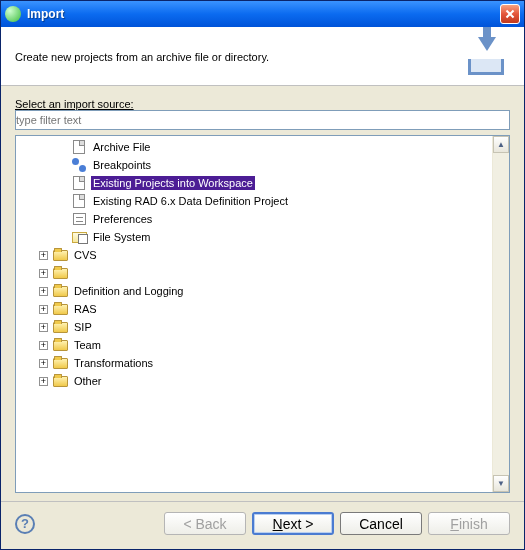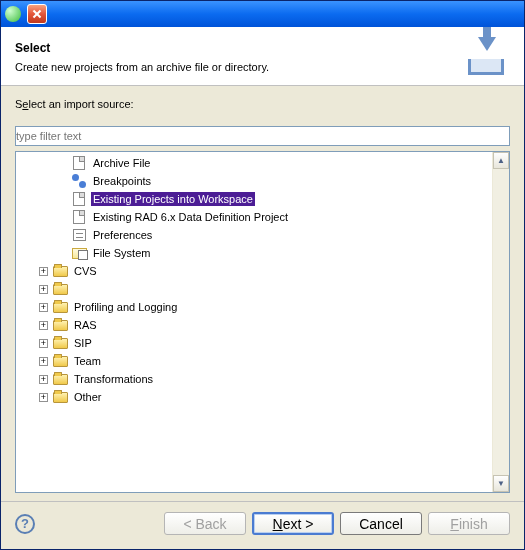--- a/index.html
+++ b/index.html
@@ -100,21 +100,22 @@
   }
 
   .content {
     flex: 1;
     padding: 12px 14px 4px 14px;
     display: flex;
     flex-direction: column;
     overflow: hidden;
   }
   .label {
-    margin-bottom: 16px;
+    margin-bottom: 0;
+    text-decoration: underline;
   }
   .label u { text-decoration: underline; }
   .filter-input {
     width: 100%;
     height: 20px;
     border: 1px solid #7f9db9;
     padding: 2px 0;
     font-family: inherit;
     font-size: 11px;
     margin-bottom: 5px;
@@ -249,26 +250,26 @@
     padding-left: 6px;
   }
 </style>
 </head>
 <body>
 
 <div class="window">
 
   <div class="titlebar">
     <span class="app-icon"></span>
+    <span class="title">Import</span>
     <div class="close-btn"></div>
   </div>
 
   <div class="header-area">
     <div class="header-text">
-      <div class="header-title">Select</div>
       <div class="header-desc">Create new projects from an archive file or directory.</div>
     </div>
     <div class="header-icon">
       <div class="arrow"></div>
       <div class="tray"></div>
     </div>
   </div>
 
   <div class="content">
     <div class="label">
@@ -345,21 +346,21 @@
             <span class="ticon">
               <span class="folder"></span>
             </span>
           </div>
           <div class="tree-row">
             <span class="indent"></span>
             <span class="twisty">+</span>
             <span class="ticon">
               <span class="folder"></span>
             </span>
-            <span class="row-label">Profiling and Logging</span>
+            <span class="row-label">Definition and Logging</span>
           </div>
           <div class="tree-row">
             <span class="indent"></span>
             <span class="twisty">+</span>
             <span class="ticon">
               <span class="folder"></span>
             </span>
             <span class="row-label">RAS</span>
           </div>
           <div class="tree-row">

